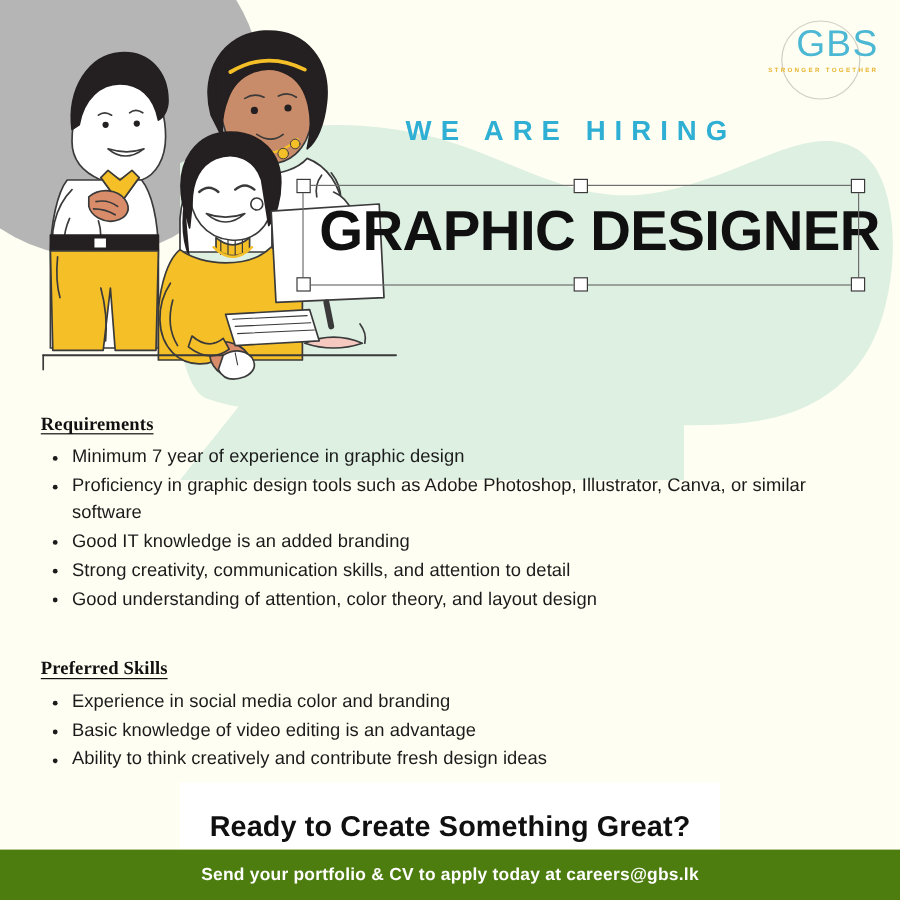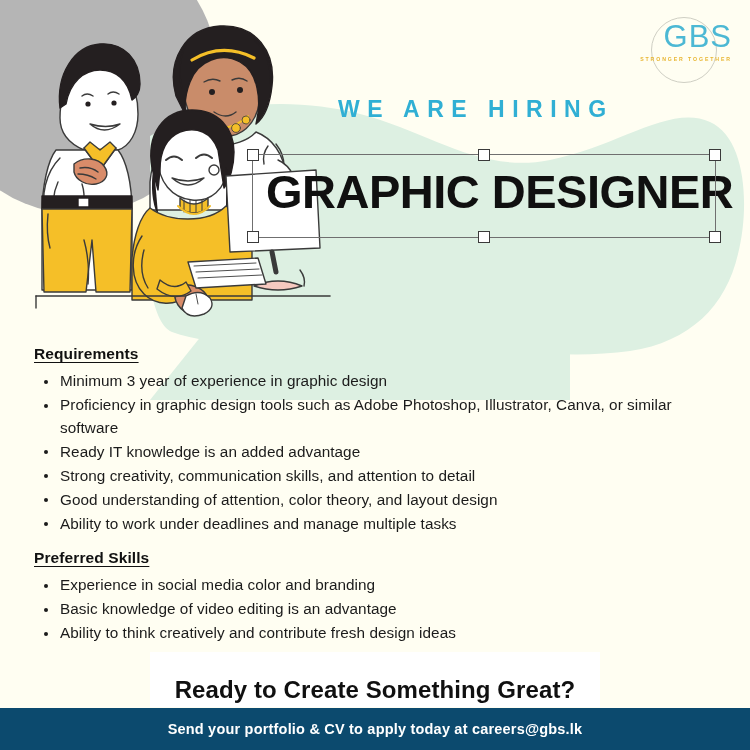--- a/index.html
+++ b/index.html
@@ -152,20 +152,21 @@
   .sec-preferred    { top: 549px; }
 
   .section-heading {
     font-size: 15.5px;
     font-weight: 700;
     color: #111111;
     text-decoration: underline;
     text-underline-offset: 3px;
     margin: 0 0 7px 0;
     letter-spacing: 0.1px;
+    font-family: Liberation Serif, serif;
   }
   ul.bullets {
     list-style: none;
     margin: 0;
     padding: 0;
   }
   ul.bullets li {
     position: relative;
     padding-left: 26px;
     font-size: 15.3px;
@@ -204,21 +205,21 @@
     font-weight: 700;
     color: #101010;
     letter-spacing: 0.1px;
   }
   .footer-bar {
     position: absolute;
     left: 0;
     bottom: 0;
     width: 750px;
     height: 42px;
-    background: #0c4a6e;
+    background: #4d7c0f;
     display: flex;
     align-items: center;
     justify-content: center;
   }
   .footer-text {
     font-size: 14.5px;
     font-weight: 700;
     color: #ffffff;
     letter-spacing: 0.2px;
   }
@@ -390,26 +391,25 @@
     <span class="handle h-tm"></span>
     <span class="handle h-tr"></span>
     <span class="handle h-bl"></span>
     <span class="handle h-bm"></span>
     <span class="handle h-br"></span>
   </div>
 
   <div class="section sec-requirements">
     <div class="section-heading">Requirements</div>
     <ul class="bullets">
-      <li>Minimum 3 year of experience in graphic design</li>
+      <li>Minimum 7 year of experience in graphic design</li>
       <li>Proficiency in graphic design tools such as Adobe Photoshop, Illustrator, Canva, or similar software</li>
-      <li>Ready IT knowledge is an added advantage</li>
+      <li>Good IT knowledge is an added branding</li>
       <li>Strong creativity, communication skills, and attention to detail</li>
       <li>Good understanding of attention, color theory, and layout design</li>
-      <li>Ability to work under deadlines and manage multiple tasks</li>
     </ul>
   </div>
 
   <div class="section sec-preferred">
     <div class="section-heading">Preferred Skills</div>
     <ul class="bullets">
       <li>Experience in social media color and branding</li>
       <li>Basic knowledge of video editing is an advantage</li>
       <li>Ability to think creatively and contribute fresh design ideas</li>
     </ul>

